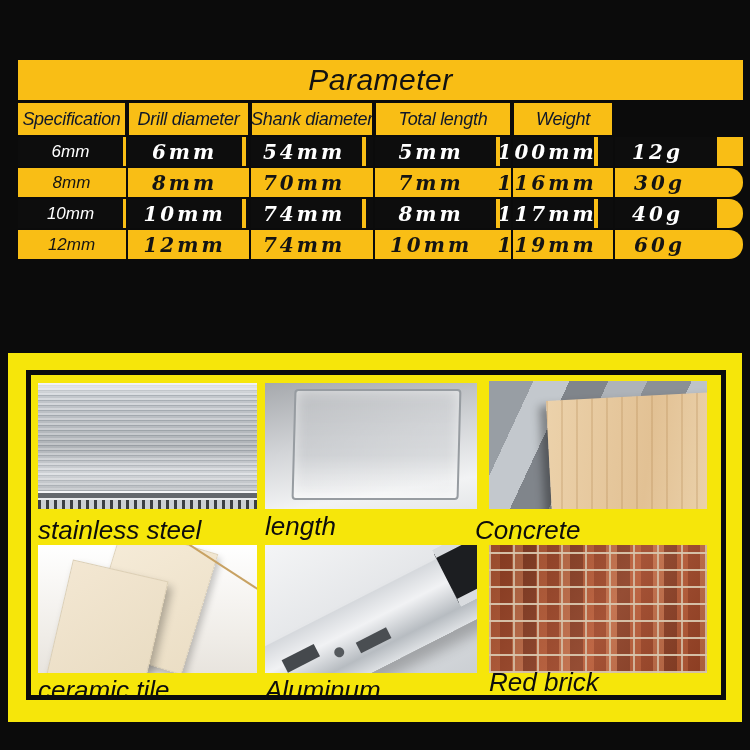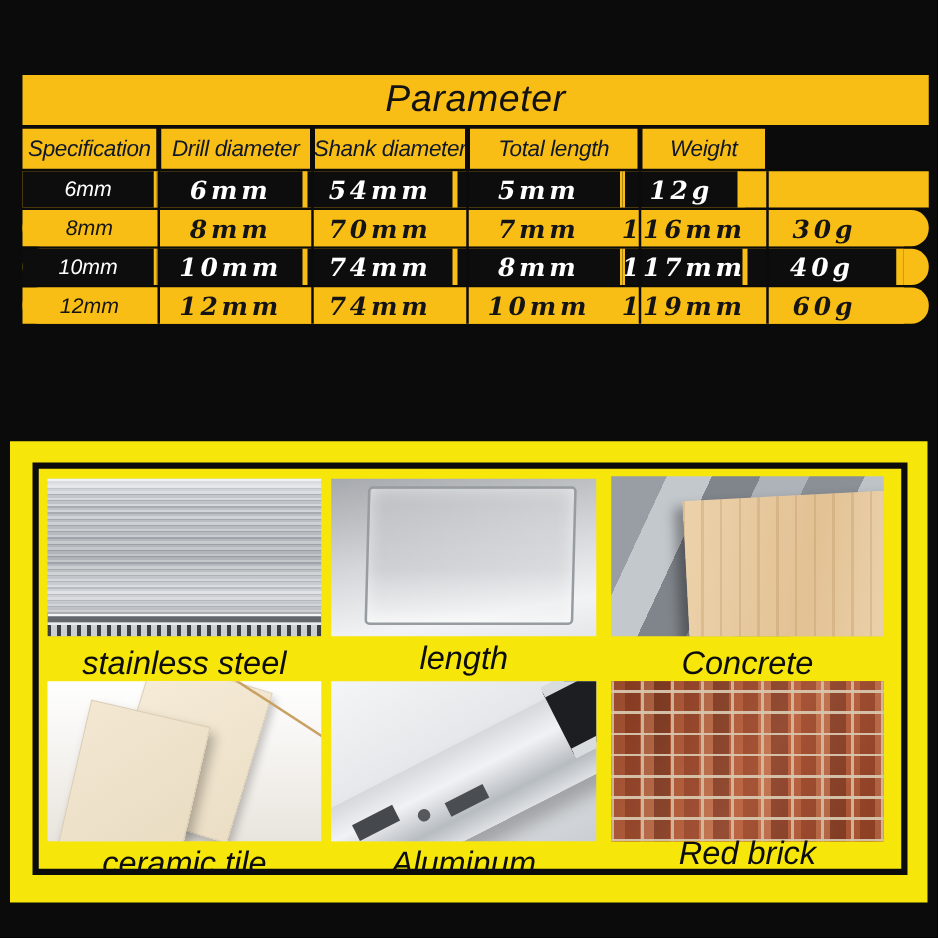--- a/index.html
+++ b/index.html
@@ -46,21 +46,21 @@
   .cell.val { font-family:"DejaVu Serif",serif; font-weight:bold; font-size:20px; letter-spacing:3px; }
   .vline { position:absolute; top:0; bottom:0; width:2px; background:#0B0B0B; z-index:3; }
   .vl1{left:108px;} .vl2{left:231px;} .vl3{left:355px;} .vl4{left:493px;} .vl5{left:595px;}
 
   
   .materials { position:absolute; left:8px; top:353px; width:734px; height:369px;
     background:var(--panel-yellow,#F6E60A); }
   .frame { position:absolute; left:18px; top:17px; right:16px; bottom:22px;
     border:5px solid #0C0C0C; pointer-events:none; }
   .photo { position:absolute; overflow:hidden; }
-  .mat-label { position:absolute; height:34px; line-height:34px; text-align:center;
+  .mat-label { position:absolute; height:34px; line-height:34px; text-align:left;
     font-size:26px; color:#0D0D0D; white-space:nowrap; }
 
   
   .ph-stainless {
     background:
       linear-gradient(180deg, rgba(255,255,255,.7), rgba(255,255,255,0) 10%, rgba(0,0,0,.10) 50%, rgba(255,255,255,.22) 72%, rgba(0,0,0,.18)),
       repeating-linear-gradient(180deg, #d8dbdf 0 2px, #aab0b6 2px 3px, #c3c7cc 3px 5px);
   }
   .ph-stainless .band { position:absolute; left:0; right:0; bottom:11px; height:7px;
     background:#63676c; border-top:2px solid #f4f5f7; }
@@ -138,20 +138,21 @@
       <div class="vline vl2"></div>
       <div class="vline vl3"></div>
       <div class="vline vl4"></div>
       <div class="vline vl5"></div>
 
       <div class="trow dark">
         <div class="cell spec">6mm</div>
         <div class="cell val">6mm</div>
         <div class="cell val">54mm</div>
         <div class="cell val">5mm</div>
+        <div class="cell val">100mm</div>
         <div class="cell val">12g</div>
       </div>
 
       <div class="trow light">
         <div class="cell spec">8mm</div>
         <div class="cell val">8mm</div>
         <div class="cell val">70mm</div>
         <div class="cell val">7mm</div>
         <div class="cell val">116mm</div>
         <div class="cell val">30g</div>
@@ -186,21 +187,21 @@
     </div>
     <div class="photo ph-plastic" style="left:257px; top:30px; width:212px; height:126px;">
       <div class="sheet"></div>
     </div>
     <div class="photo ph-concrete" style="left:481px; top:28px; width:218px; height:128px;">
       <div class="wood"></div>
     </div>
 
     <div class="mat-label" style="left:30px; top:160px; width:219px;">stainless steel</div>
     <div class="mat-label" style="left:257px; top:156px; width:212px;">length</div>
-    <div class="mat-label" style="left:481px; top:160px; width:218px;">Concrete</div>
+    <div class="mat-label" style="left:467px; top:160px; width:218px;">Concrete</div>
 
     <div class="photo ph-ceramic" style="left:30px; top:192px; width:219px; height:128px;">
       <div class="tileB"></div>
       <div class="tileA"></div>
       <div class="stick"></div>
     </div>
     <div class="photo ph-aluminum" style="left:257px; top:192px; width:212px; height:128px;">
       <div class="profile">
         <div class="slot1"></div>
         <div class="slot2"></div>

